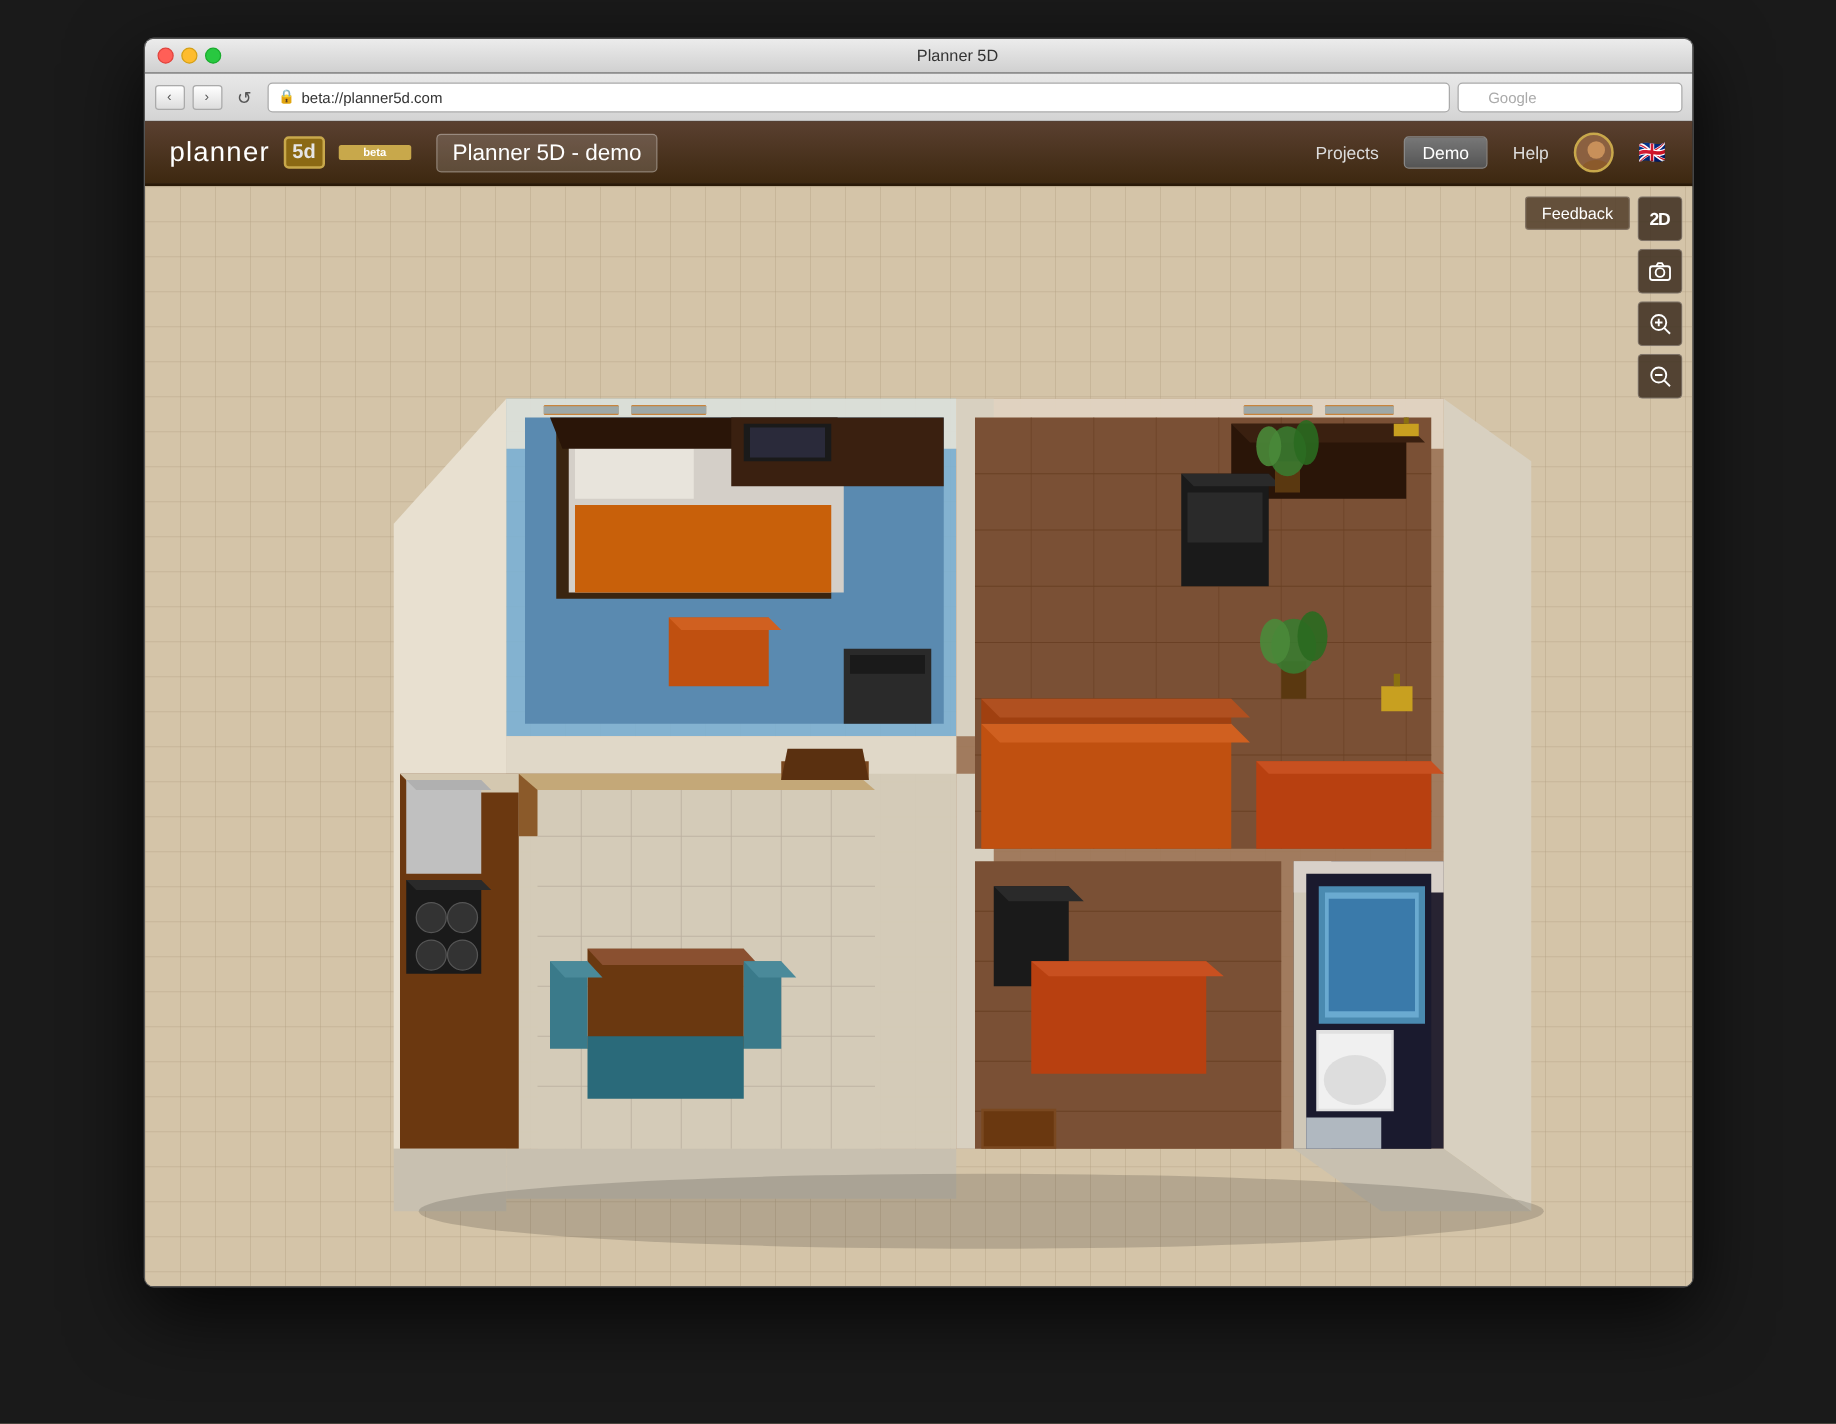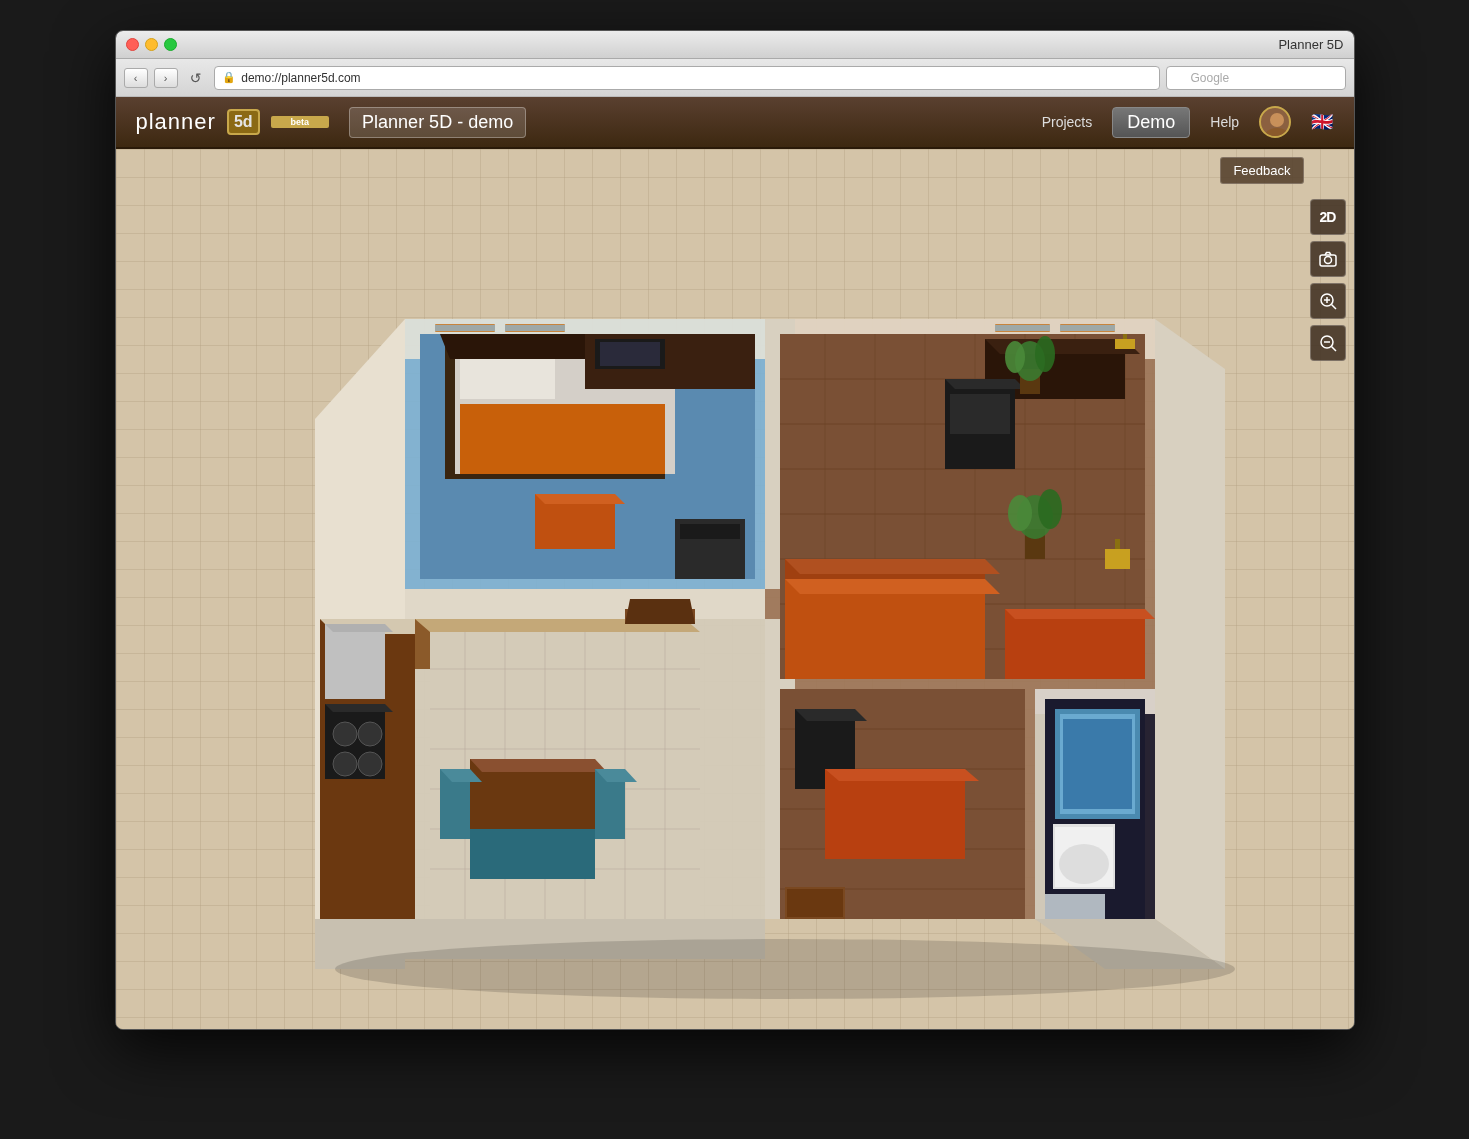--- a/index.html
+++ b/index.html
@@ -42,21 +42,21 @@
     .traffic-light {
       width: 13px;
       height: 13px;
       border-radius: 50%;
     }
     .tl-close { background: #ff5f57; border: 1px solid #e0443e; }
     .tl-min { background: #febc2e; border: 1px solid #d4a017; }
     .tl-max { background: #28c840; border: 1px solid #1aac2d; }
     .title-bar-title {
       flex: 1;
-      text-align: right;
+      text-align: center;
       font-size: 13px;
       color: #333;
       font-weight: 500;
     }
 
     
     .browser-toolbar {
       background: linear-gradient(to bottom, #e8e8e8, #d4d4d4);
       height: 38px;
       display: flex;
@@ -180,21 +180,21 @@
       color: #ddd;
       font-size: 14px;
       cursor: pointer;
       text-decoration: none;
     }
     .demo-btn {
       background: linear-gradient(to bottom, #777, #555);
       border: 1px solid #888;
       border-radius: 4px;
       color: white;
-      font-size: 18px;
+      font-size: 14px;
       padding: 4px 14px;
       cursor: pointer;
     }
     .avatar {
       width: 32px;
       height: 32px;
       border-radius: 50%;
       background: #8b6040;
       overflow: hidden;
       border: 2px solid #c8a84b;
@@ -257,21 +257,20 @@
       align-items: center;
       justify-content: center;
       cursor: pointer;
       color: white;
       font-size: 16px;
     }
     .tool-btn-2d {
       font-size: 14px;
       font-weight: bold;
       letter-spacing: -1px;
-      margin-top: 42px;
     }
 
     
     .floorplan-3d {
       position: absolute;
       top: 50%;
       left: 50%;
       transform: translate(-50%, -50%);
       width: 1100px;
       height: 860px;
@@ -295,21 +294,21 @@
     </div>
     <div class="title-bar-title">Planner 5D</div>
   </div>
 
   <div class="browser-toolbar">
     <div class="nav-btn">‹</div>
     <div class="nav-btn">›</div>
     <div class="reload-btn">↺</div>
     <div class="url-bar">
       <span class="url-icon">🔒</span>
-      <span>demo://planner5d.com</span>
+      <span>beta://planner5d.com</span>
     </div>
     <div class="search-bar">
       <span style="color:#aaa; font-size:12px;">Google</span>
     </div>
   </div>
 
   <div class="app-header">
     <div class="logo-area">
       <span class="logo-text">planner</span>
       <span class="logo-5d">5d</span>

